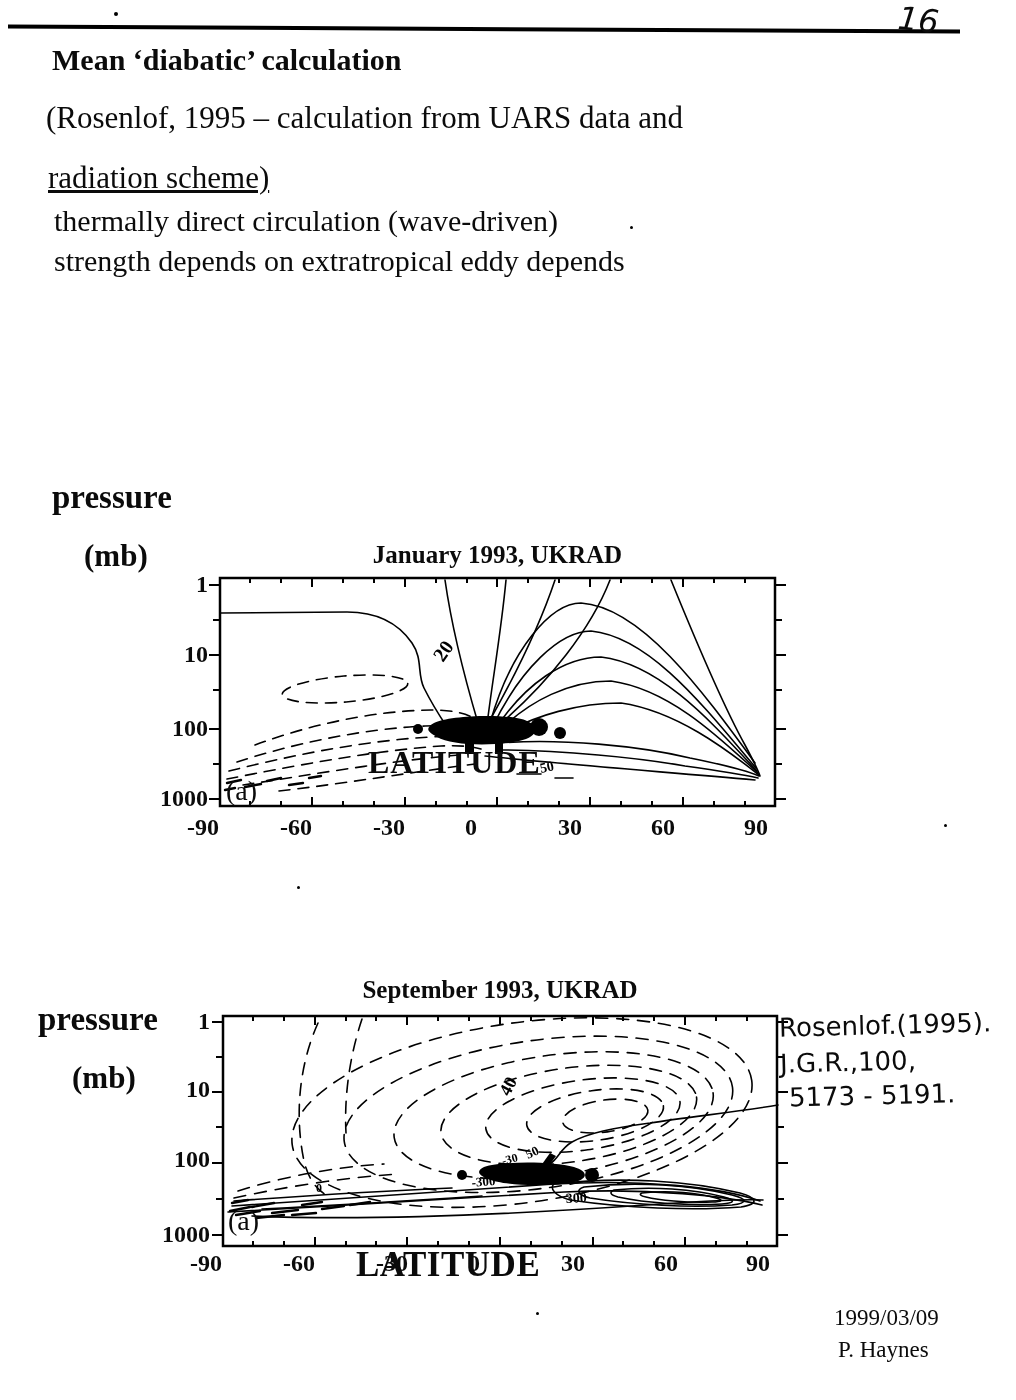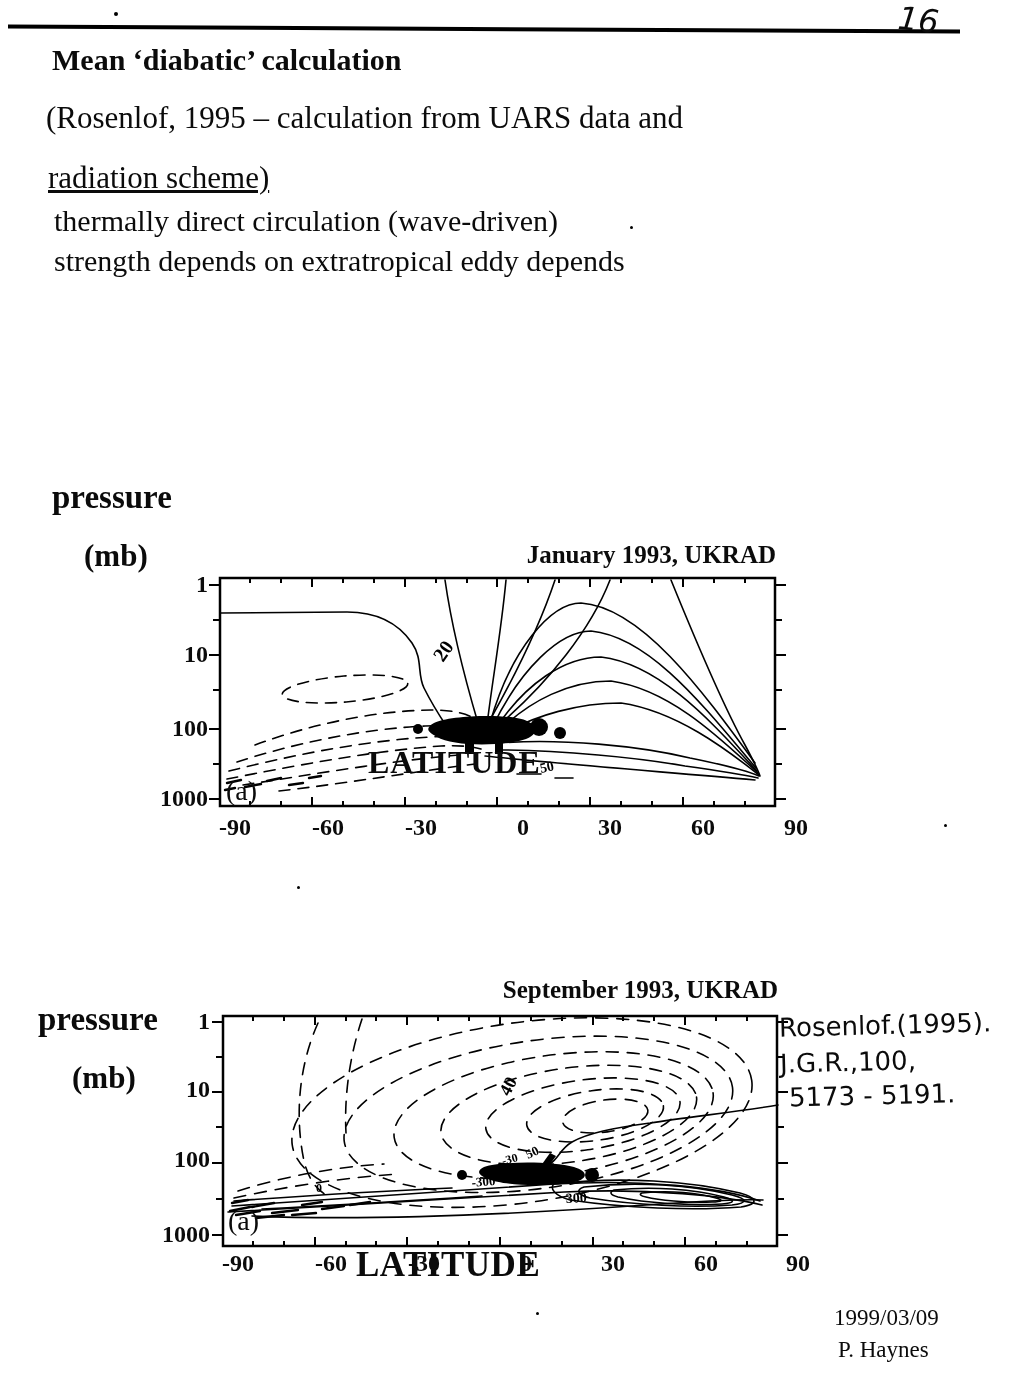--- a/index.html
+++ b/index.html
@@ -5,22 +5,22 @@
   html,body{margin:0;padding:0;background:#9a9a9a;}
   .page{position:relative;width:1016px;height:1400px;background:#ffffff;overflow:hidden;
         font-family:"Liberation Serif","DejaVu Serif",serif;color:#0b0b0b;}
   .t{position:absolute;white-space:nowrap;line-height:1.05;}
   .b{font-weight:bold;}
   .hand{font-family:"DejaVu Sans",sans-serif;}
   svg{position:absolute;overflow:visible;}
   .rule{position:absolute;background:#000;}
   .speck{position:absolute;background:#000;border-radius:50%;}
   .yl{position:absolute;width:76px;text-align:right;font-size:24px;font-weight:bold;}
-  .xl{position:absolute;width:64px;text-align:right;font-size:24px;font-weight:bold;}
-  .ttl{position:absolute;text-align:right;font-size:25px;font-weight:bold;}
+  .xl{position:absolute;width:64px;text-align:left;font-size:24px;font-weight:bold;}
+  .ttl{position:absolute;text-align:center;font-size:25px;font-weight:bold;}
 </style>
 </head>
 <body>
 
 <div class="page">
 
   <div class="rule" style="left:8px;top:27px;width:952px;height:4px;transform:rotate(0.3deg);"></div>
   <div class="t hand" style="left:898px;top:4px;font-size:32px;font-style:italic;transform:rotate(6deg);">16</div>
 
   <div class="t b" style="left:52px;top:44px;font-size:30px;">Mean ‘diabatic’ calculation</div>

